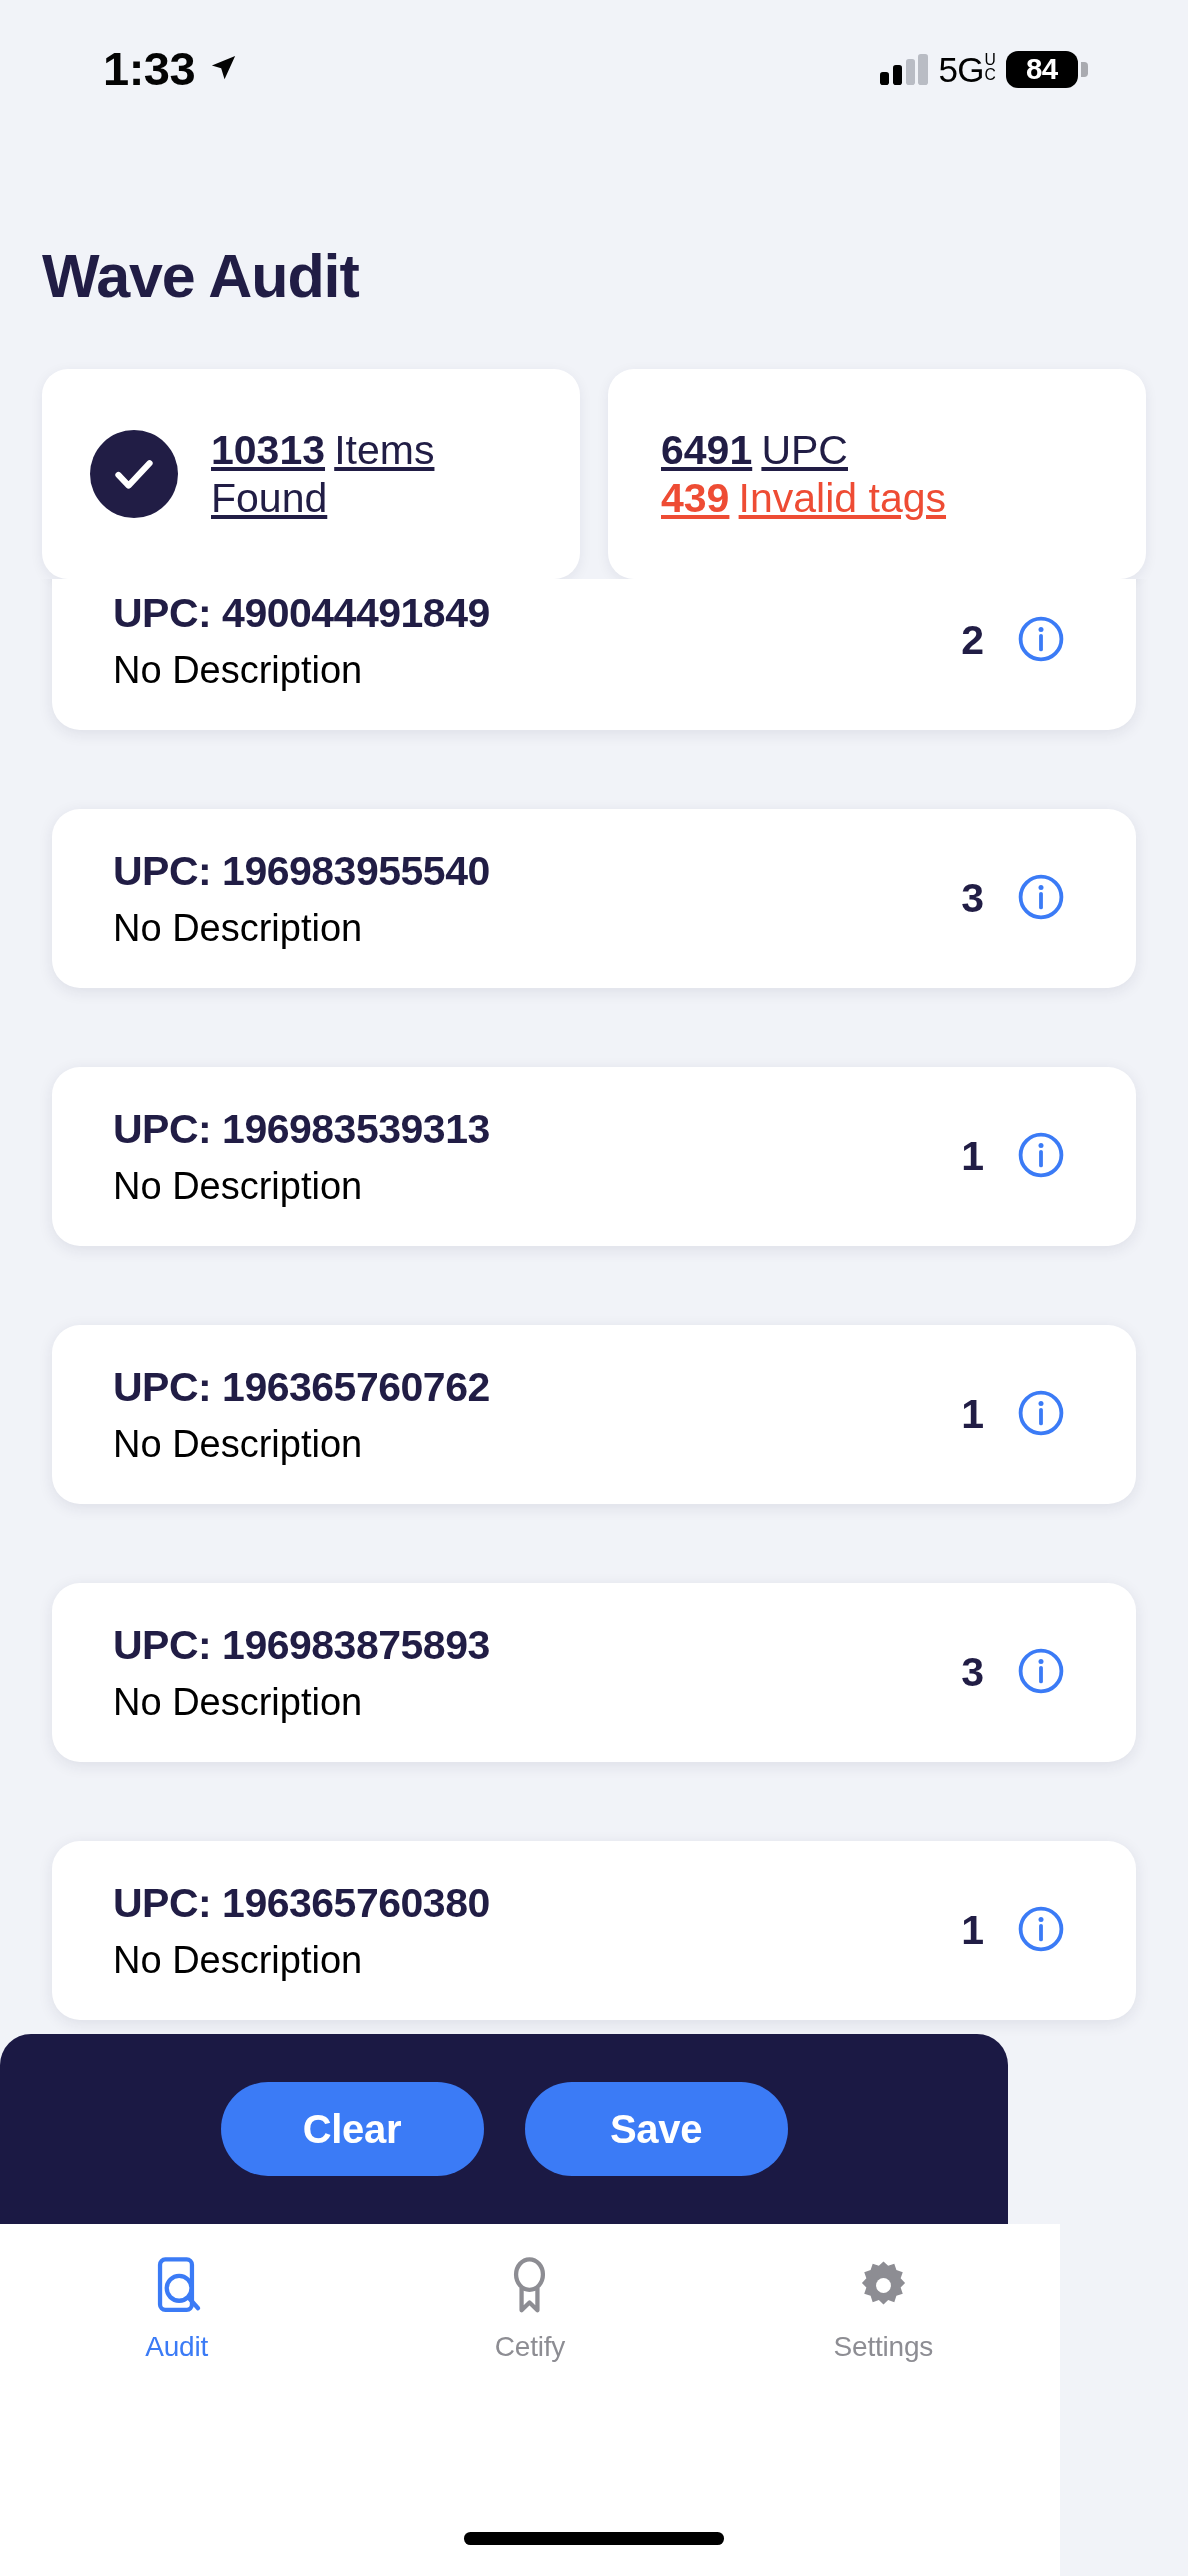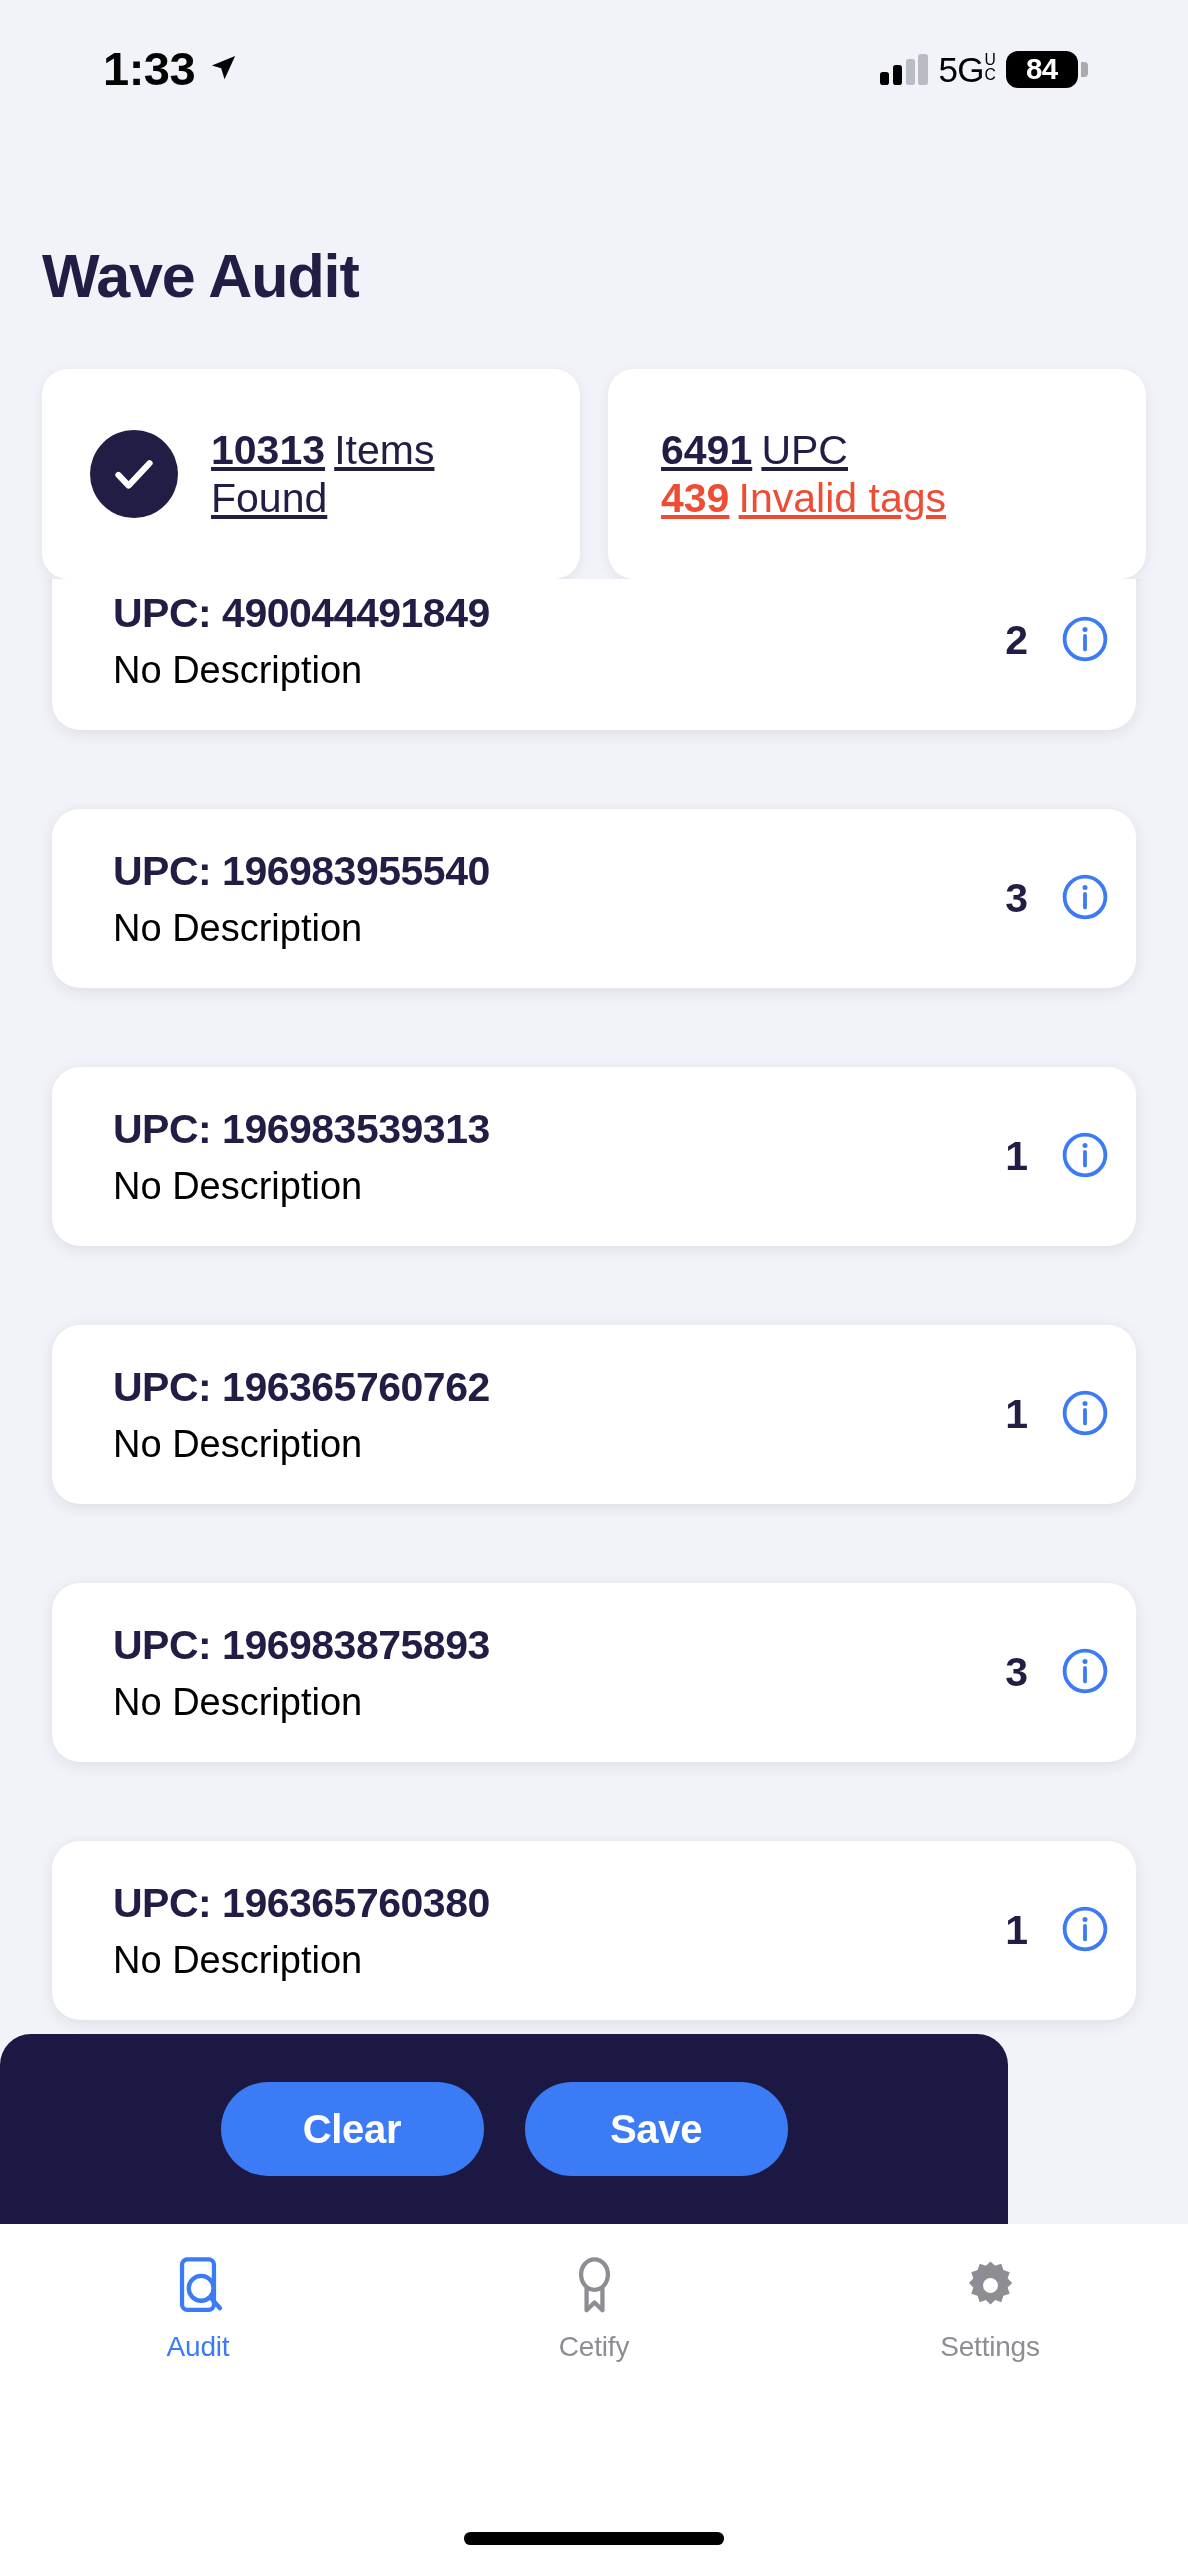--- a/index.html
+++ b/index.html
@@ -178,21 +178,21 @@
     margin-top: -28px;
   }
   .list-item {
     background: #ffffff;
     border-radius: 28px;
     box-shadow: 0 3.7px 14.7px rgba(30, 34, 70, 0.09);
     height: 179px;
     margin-bottom: 79px;
     display: flex;
     align-items: center;
-    padding: 0 27px 0 61px;
+    padding: 0 71px 0 61px;
     box-sizing: border-box;
   }
   .item-text { flex: 1; }
   .item-upc {
     font-size: 41px;
     font-weight: bold;
     color: #211d45;
     letter-spacing: -0.5px;
     line-height: 1.05;
   }
@@ -239,21 +239,21 @@
     justify-content: center;
     letter-spacing: -0.3px;
     cursor: pointer;
   }
 
   
   .tab-bar {
     position: absolute;
     bottom: 0;
     left: 0;
-    width: 1188px;
+    width: 1060px;
     height: 352px;
     background: #ffffff;
     display: flex;
     align-items: flex-start;
     padding-top: 28px;
     box-sizing: border-box;
   }
   .tab {
     flex: 1;
     display: flex;

